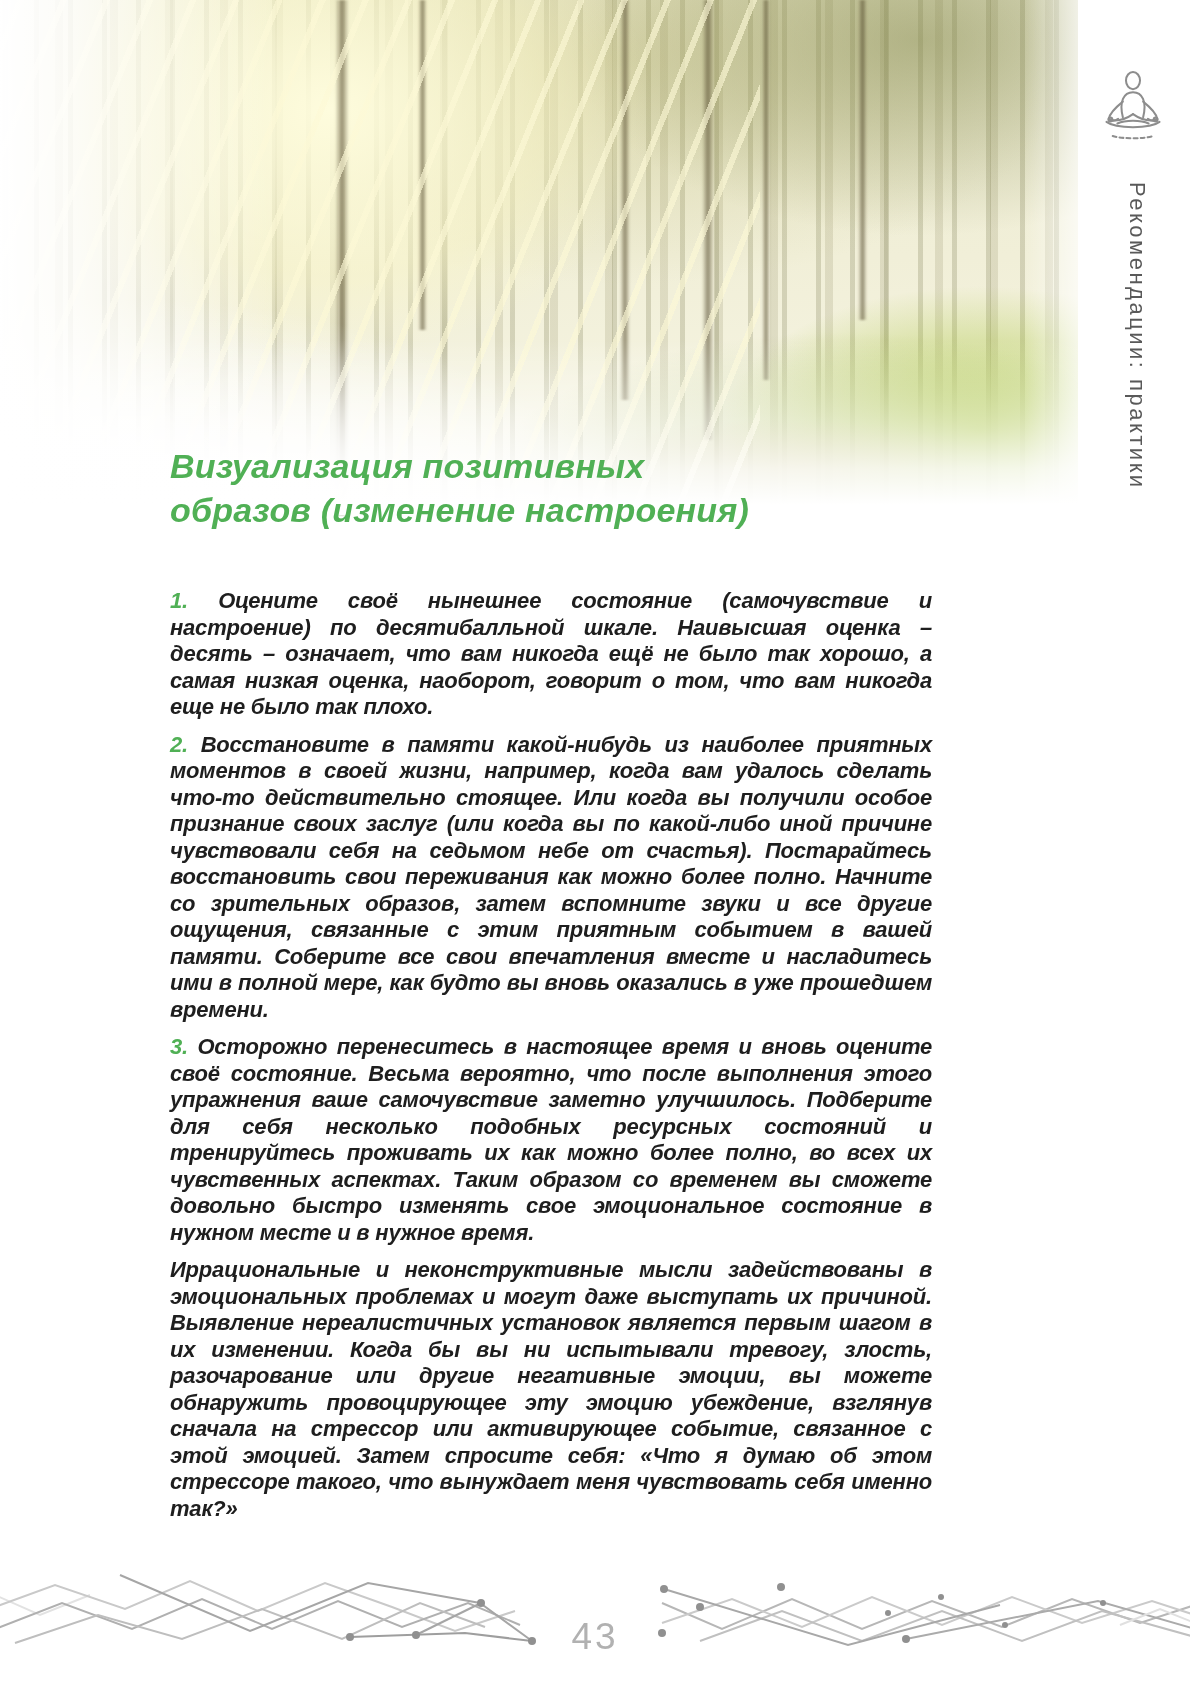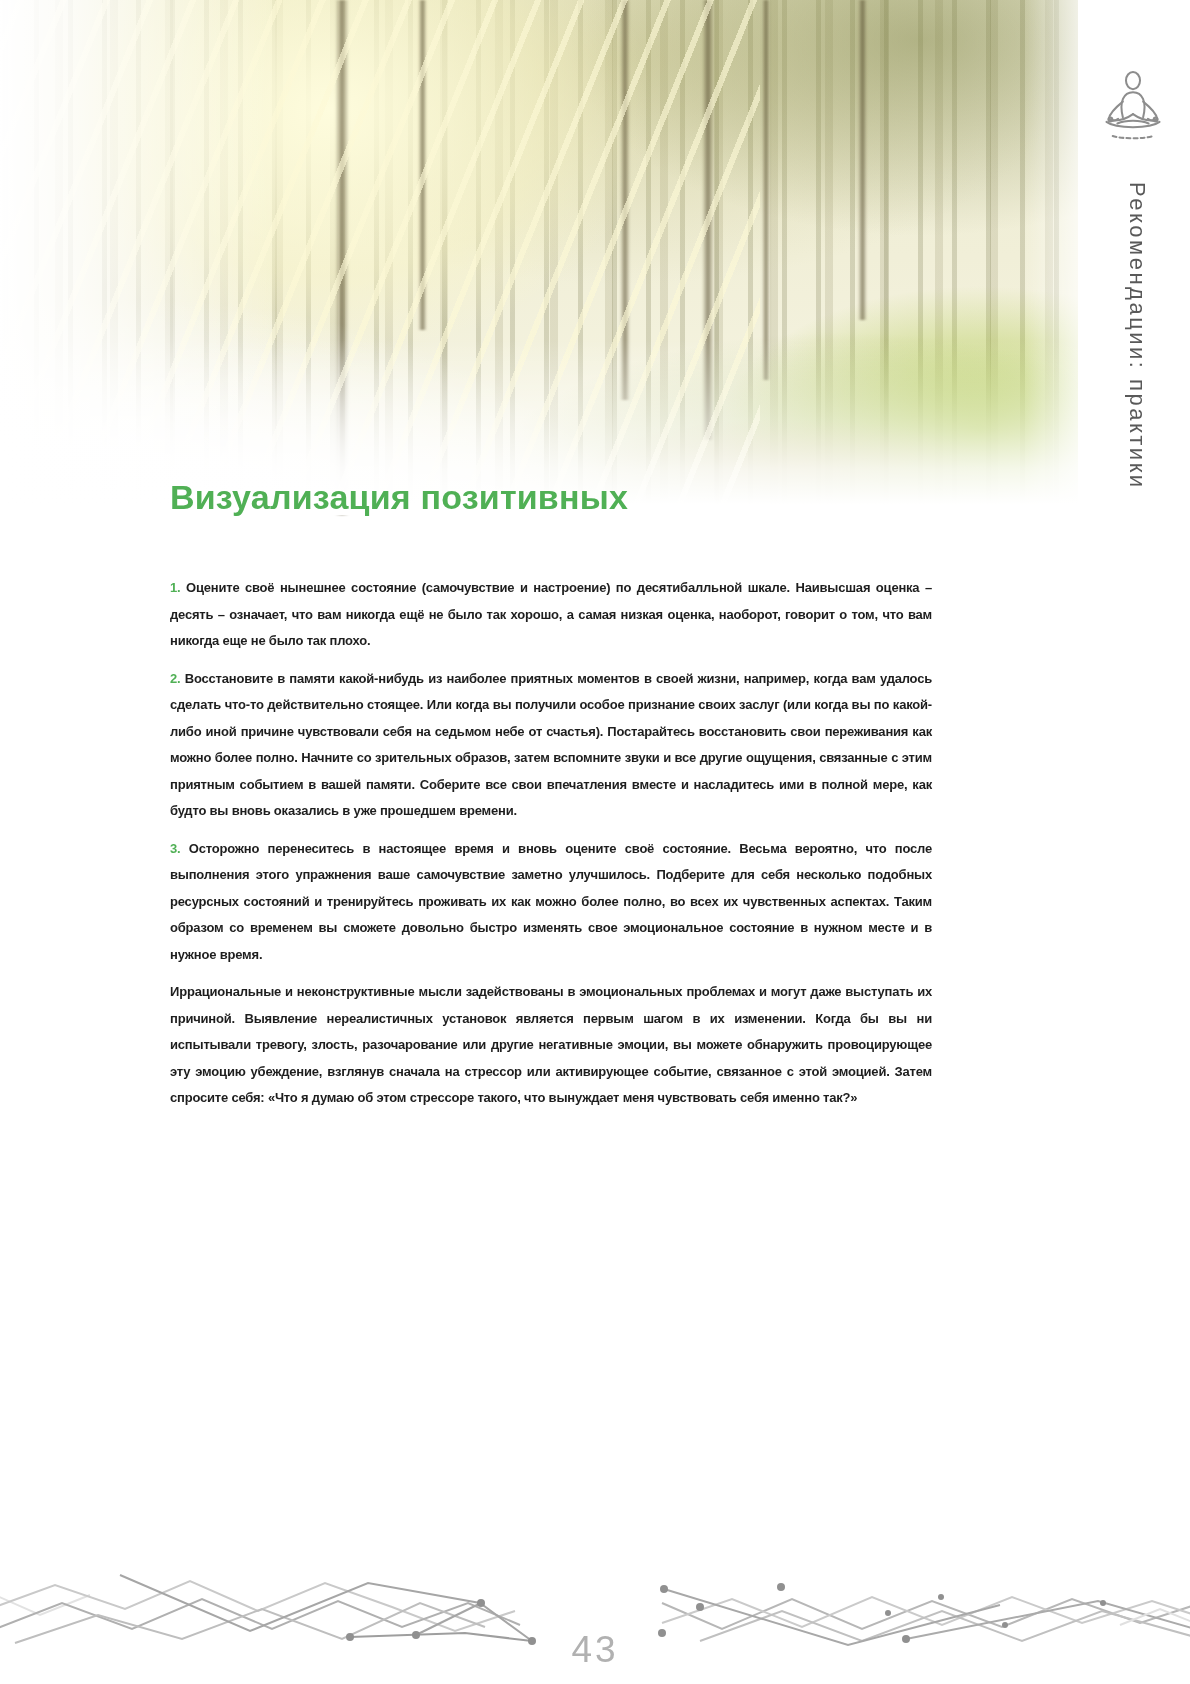--- a/index.html
+++ b/index.html
@@ -38,33 +38,33 @@
   }
   
   .meditation{position:absolute;left:1094px;top:70px;width:78px;height:82px;}
   .meditation *{stroke:#8d8d8d;stroke-width:2.6;fill:none;stroke-linecap:round;}
   .vlabel{
     position:absolute;left:1124px;top:182px;height:345px;
     writing-mode:vertical-rl;text-orientation:mixed;
     font-size:22px;letter-spacing:2.5px;color:#595959;white-space:nowrap;
   }
   
-  .content{position:absolute;left:170px;top:475px;width:762px;}
+  .content{position:absolute;left:170px;top:444px;width:762px;font-style:italic;}
   .gh{font-size:34px;line-height:44px;color:#50b055;font-weight:bold;
       letter-spacing:0.2px;margin:0 0 56px 0;}
   .gh .hline{display:block;white-space:nowrap;}
   .gh.second{margin:46px 0 26px 0;}
-  .bp{font-size:13px;line-height:26.5px;font-weight:bold;color:#1e1e1e;
+  .bp{font-size:22px;line-height:26.5px;font-weight:bold;color:#1e1e1e;
       text-align:justify;letter-spacing:-0.2px;margin:0 0 11px 0;}
   .num{color:#50b055;}
   
   .footer{position:absolute;left:0;top:1545px;width:1190px;height:139px;}
   .footer svg{position:absolute;left:0;top:0;}
   .pagenum{
-    position:absolute;left:50%;top:84px;transform:translateX(-50%);
+    position:absolute;left:50%;top:71px;transform:translateX(-50%);
     font-size:37px;color:#b1b1b1;letter-spacing:3px;
   }
 </style>
 </head>
 <body>
 
 <div class="page">
 
   <div class="hero">
     <div class="trunk" style="left:335px;width:14px;height:515px;"></div>
@@ -89,20 +89,21 @@
     <path d="M16,66 C28,75 72,75 84,66"></path>
     <path d="M30,68 C40,63.5 60,63.5 70,68"></path>
     <path d="M24,84 C36,88 64,88 76,84" stroke-dasharray="5 4"></path>
   </svg>
 
   <div class="vlabel">Рекомендации: практики</div>
 
   <div class="content">
     <h1 class="gh">
       <span class="hline">Визуализация позитивных</span>
+      <span class="hline">образов (изменение настроения)</span>
     </h1>
 
     <p class="bp"><span class="num">1.</span> <span>Оцените своё нынешнее состояние (самочувствие и настроение) по десятибалльной шкале. Наивысшая оценка – десять – означает, что вам никогда ещё не было так хорошо, а самая низкая оценка, наоборот, говорит о том, что вам никогда еще не было так плохо.</span></p>
 
     <p class="bp"><span class="num">2.</span> <span>Восстановите в памяти какой-нибудь из наиболее приятных моментов в своей жизни, например, когда вам удалось сделать что-то действительно стоящее. Или когда вы получили особое признание своих заслуг (или когда вы по какой-либо иной причине чувствовали себя на седьмом небе от счастья). Постарайтесь восстановить свои переживания как можно более полно. Начните со зрительных образов, затем вспомните звуки и все другие ощущения, связанные с этим приятным событием в вашей памяти. Соберите все свои впечатления вместе и насладитесь ими в полной мере, как будто вы вновь оказались в уже прошедшем времени.</span></p>
 
     <p class="bp"><span class="num">3.</span> <span>Осторожно перенеситесь в настоящее время и вновь оцените своё состояние. Весьма вероятно, что после выполнения этого упражнения ваше самочувствие заметно улучшилось. Подберите для себя несколько подобных ресурсных состояний и тренируйтесь проживать их как можно более полно, во всех их чувственных аспектах. Таким образом со временем вы сможете довольно быстро изменять свое эмоциональное состояние в нужном месте и в нужное время.</span></p>
 
 
     <p class="bp"><span>Иррациональные и неконструктивные мысли задействованы в эмоциональных проблемах и могут даже выступать их причиной. Выявление нереалистичных установок является первым шагом в их изменении. Когда бы вы ни испытывали тревогу, злость, разочарование или другие негативные эмоции, вы можете обнаружить провоцирующее эту эмоцию убеждение, взглянув сначала на стрессор или активирующее событие, связанное с этой эмоцией. Затем спросите себя: «Что я думаю об этом стрессоре такого, что вынуждает меня чувствовать себя именно так?»</span></p>

